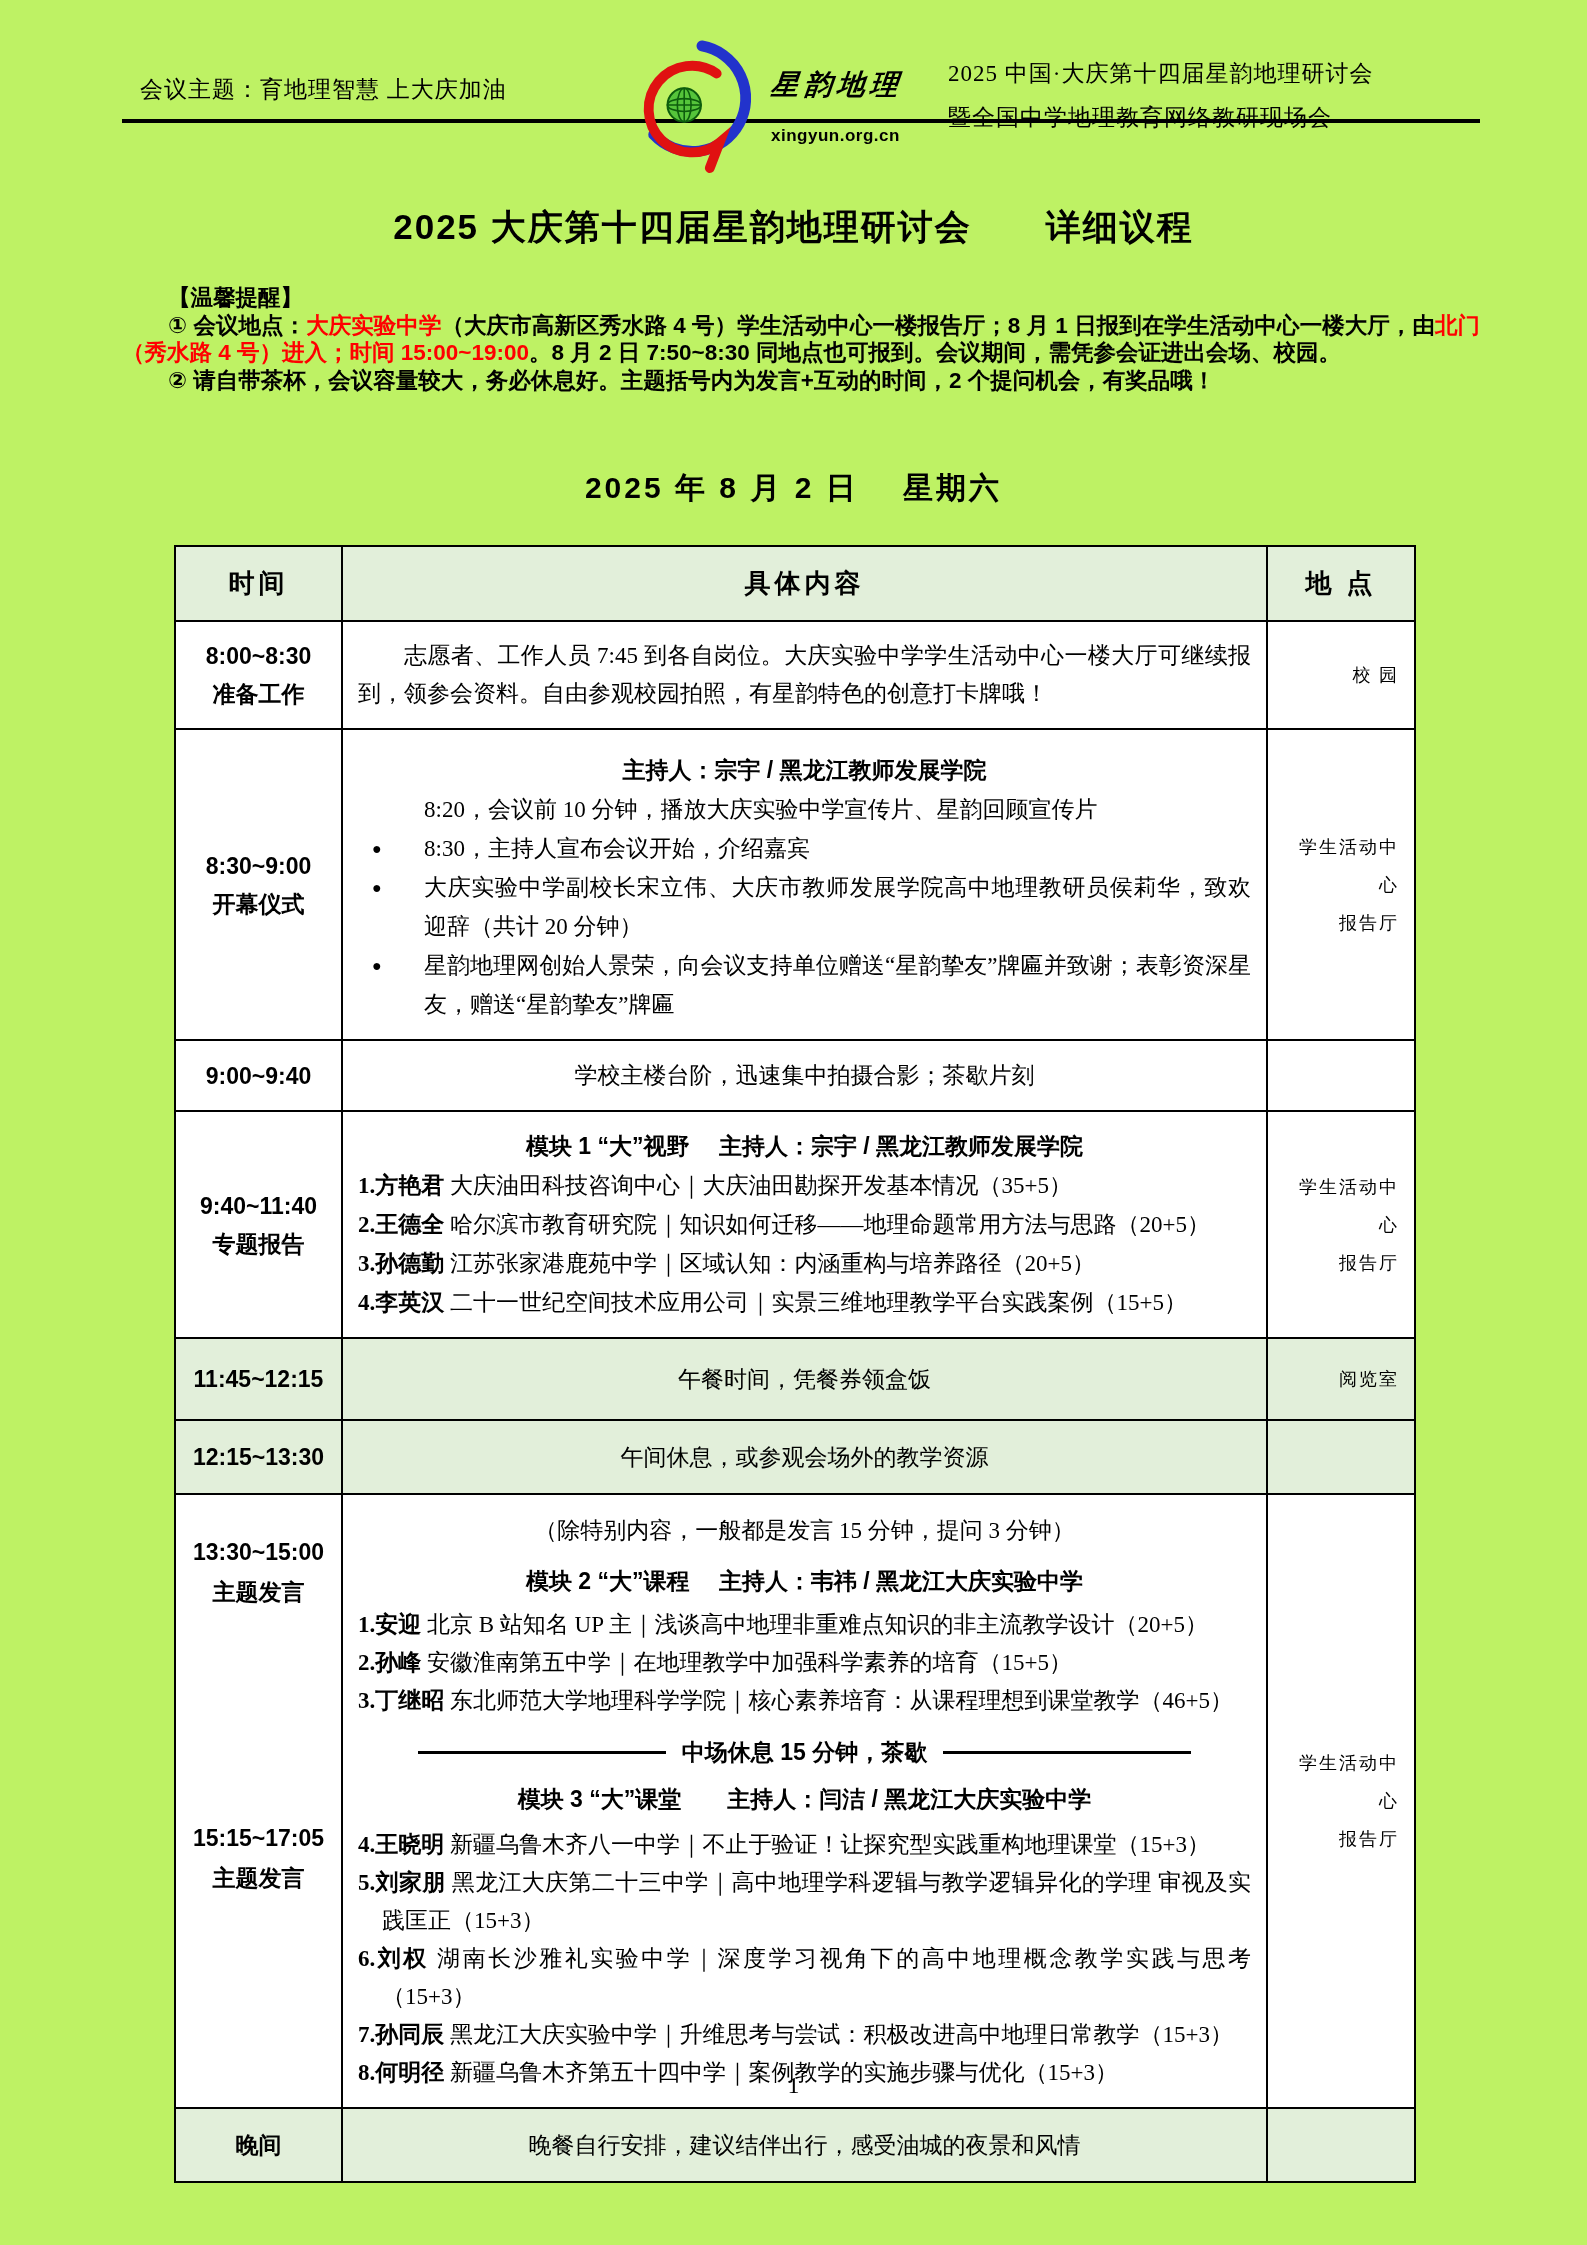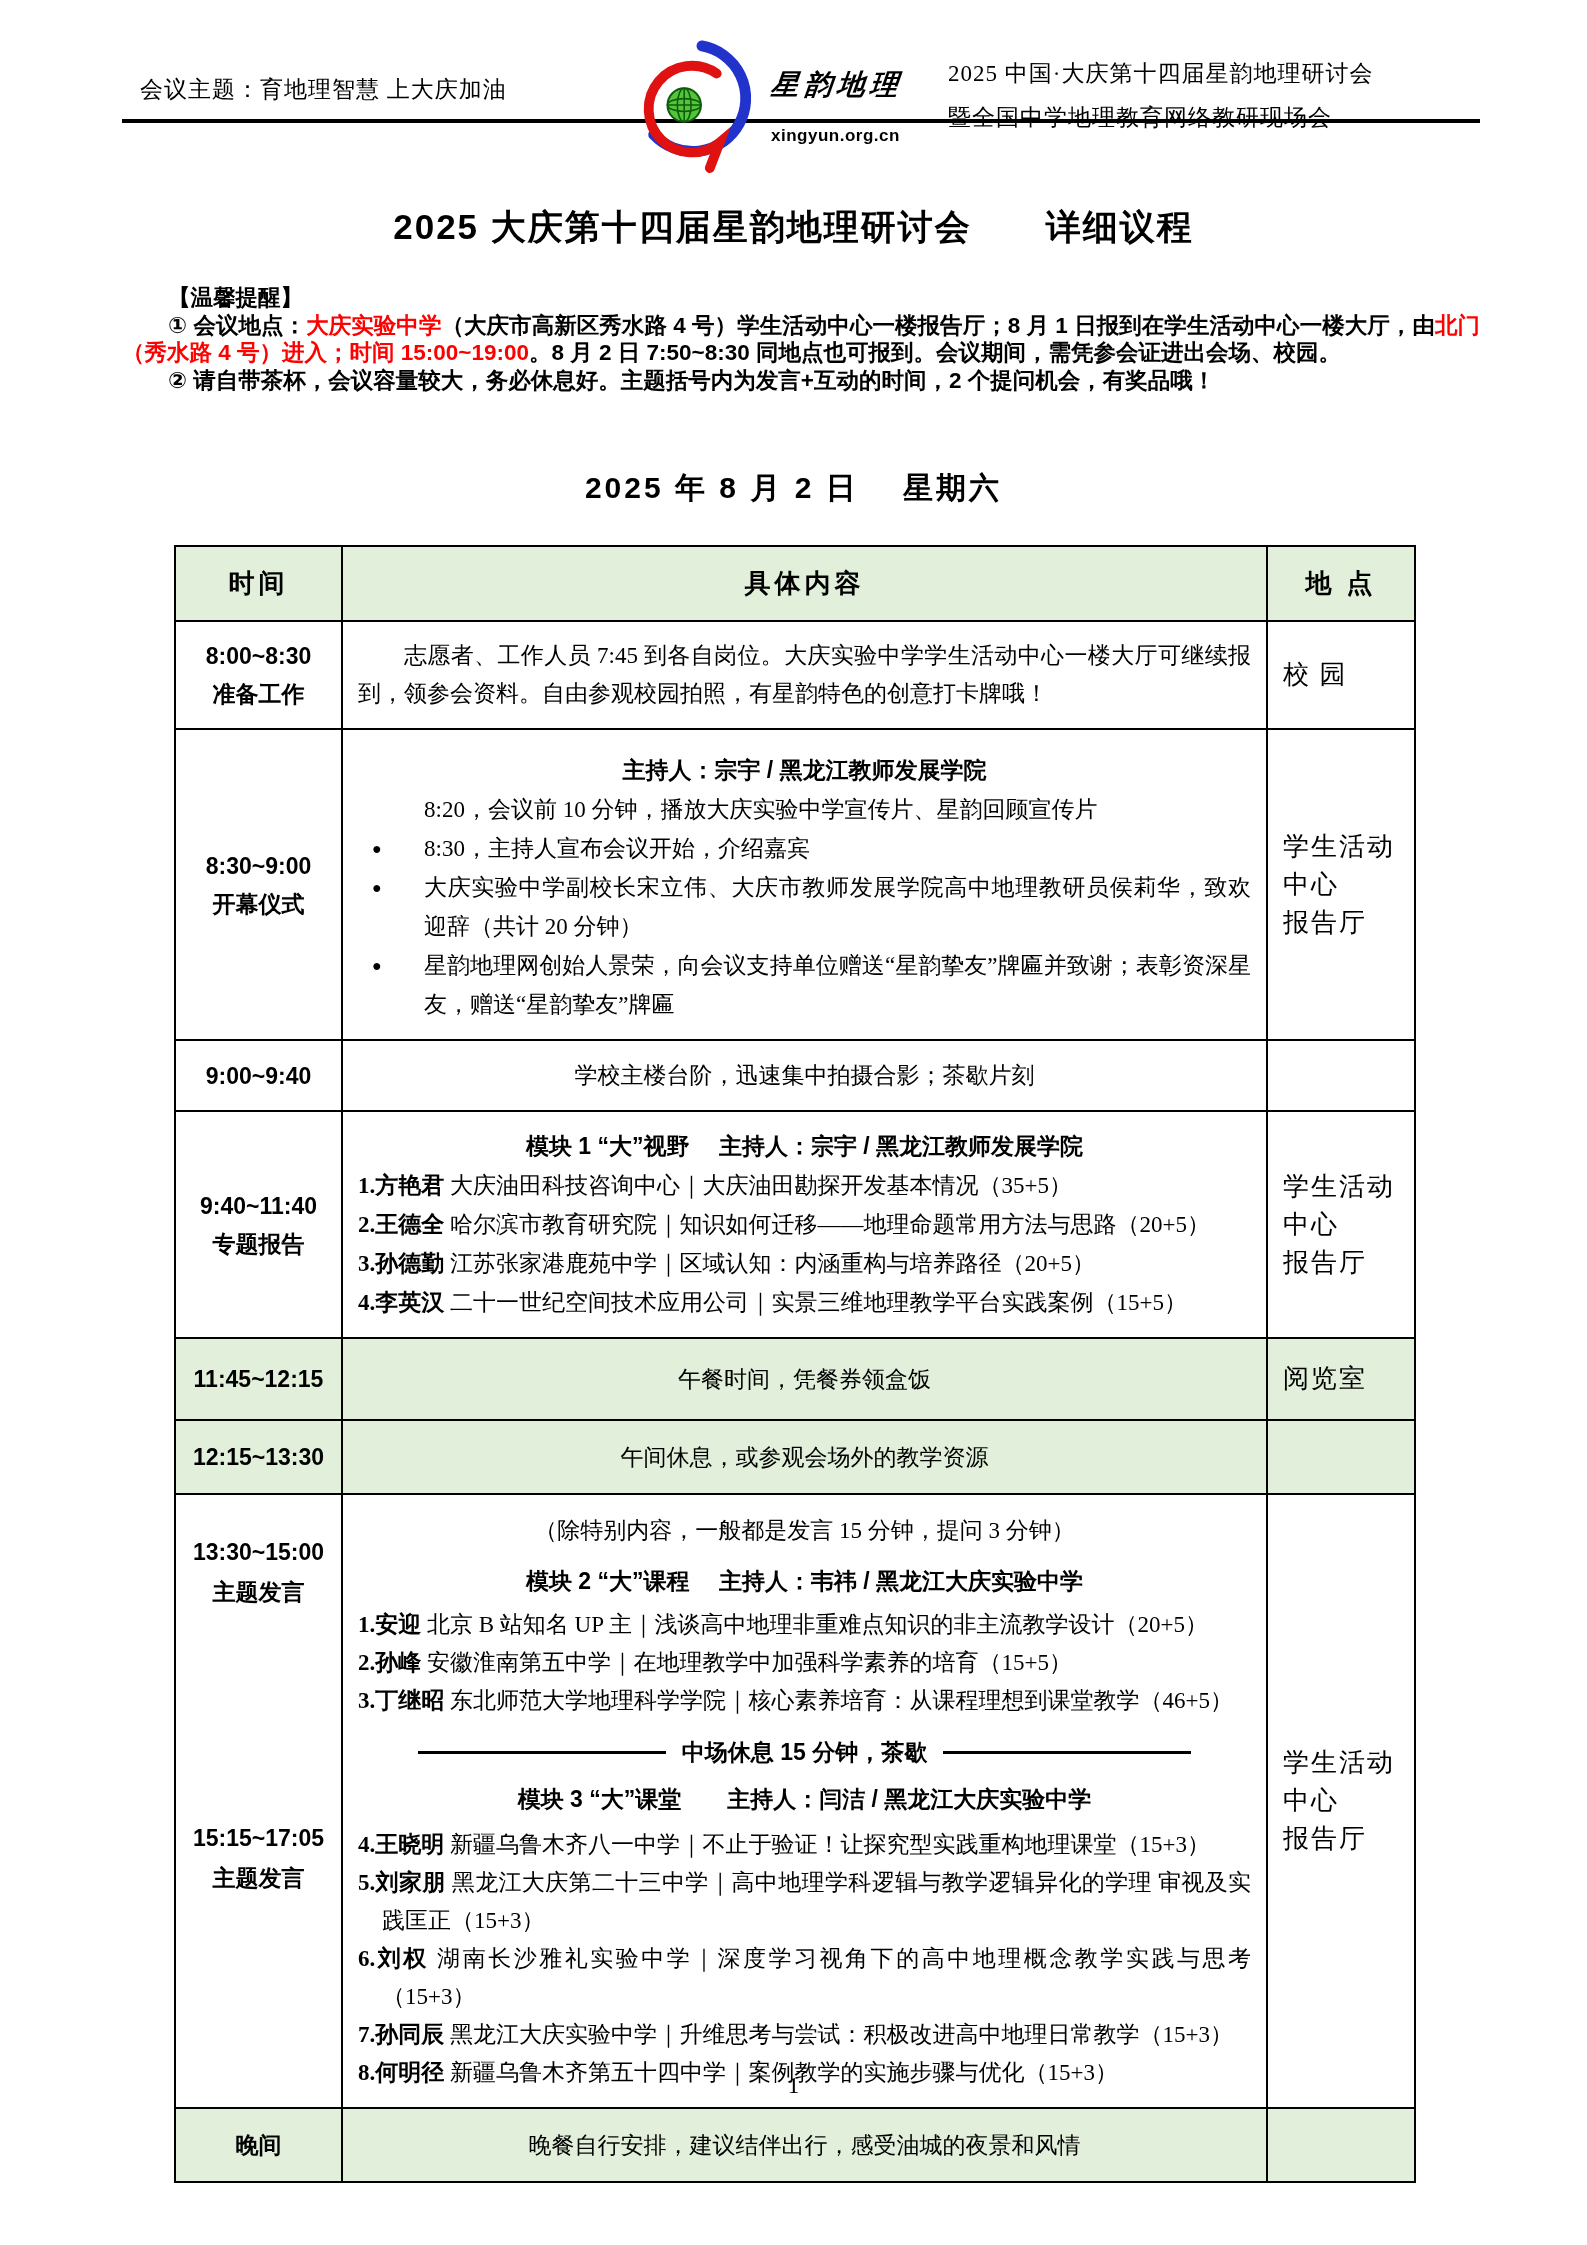--- a/index.html
+++ b/index.html
@@ -5,21 +5,21 @@
   :root{
     --serif: "Liberation Serif", "DejaVu Serif", serif;
     --sans: "Liberation Sans", "DejaVu Sans", sans-serif;
     --ink:#000;
     --green:#e2efda;
     --red:#ff0000;
   }
   *{box-sizing:border-box; margin:0; padding:0;}
   body{background:#888; font-family:var(--serif); color:var(--ink);}
   .page{
-    position:relative; width:1587px; height:2245px; background:#ffffff;
+    position:relative; width:1587px; height:2245px; background:#bef264;
     margin:0 auto; overflow:hidden;text-decoration:underline;
   }
 
   
   .slogan{position:absolute; left:140px; top:74px; font-size:23px; letter-spacing:1px;}
   .header-right{position:absolute; left:948px; top:52px; font-size:23px; line-height:44px; letter-spacing:1px;}
   .header-rule{position:absolute; left:122px; top:119px; width:1358px; height:4px; background:#000; z-index:1;}
   .logo{position:absolute; left:633px; top:38px; display:flex; z-index:2;}
   .logo-text{margin-left:10px; margin-top:28px;}
   .logo-brand{font-family:var(--serif); font-style:italic; font-weight:bold; font-size:28px; letter-spacing:5px; transform:skewX(-6deg);}
@@ -39,21 +39,21 @@
   
   table.agenda{position:absolute; top:545px; left:174px; width:1240px;
     border-collapse:collapse; table-layout:fixed; background:#fff;}
   table.agenda td{border:2.5px solid #000; vertical-align:middle; padding:15px;}
   .col-time{width:167px;} .col-content{width:925px;} .col-place{width:148px;}
 
   .green-bg{background:var(--green);}
   td.head-cell{text-align:center; font-family:var(--sans); font-weight:bold; font-size:26px; letter-spacing:4px;}
 
   td.time-cell{text-align:center; font-family:var(--sans); font-weight:bold; font-size:23px; line-height:38px;}
-  td.place-cell{text-align:left; font-size:26px; line-height:38px; letter-spacing:2px;}
+  td.place-cell{text-align:right; font-size:18px; line-height:38px; letter-spacing:2px;}
   td.content-cell{font-size:23px; padding:6px 14px;}
 
   .para-indent{text-indent:46px; line-height:38px; text-align:justify;border-radius:9px;}
   .center-line{text-align:center; line-height:39px;}
   .host-line{font-family:var(--sans); font-weight:bold; text-align:center; line-height:39px; margin-top:6px;}
   .pre-line{padding-left:66px; line-height:39px;}
   .bullet-row{position:relative; padding-left:66px; line-height:39px; text-align:justify;}
   .bullet-row .bullet{position:absolute; left:14px; top:0; font-size:16px;}
 
   .module-heading{font-family:var(--sans); font-weight:bold; text-align:center; line-height:39px;}

